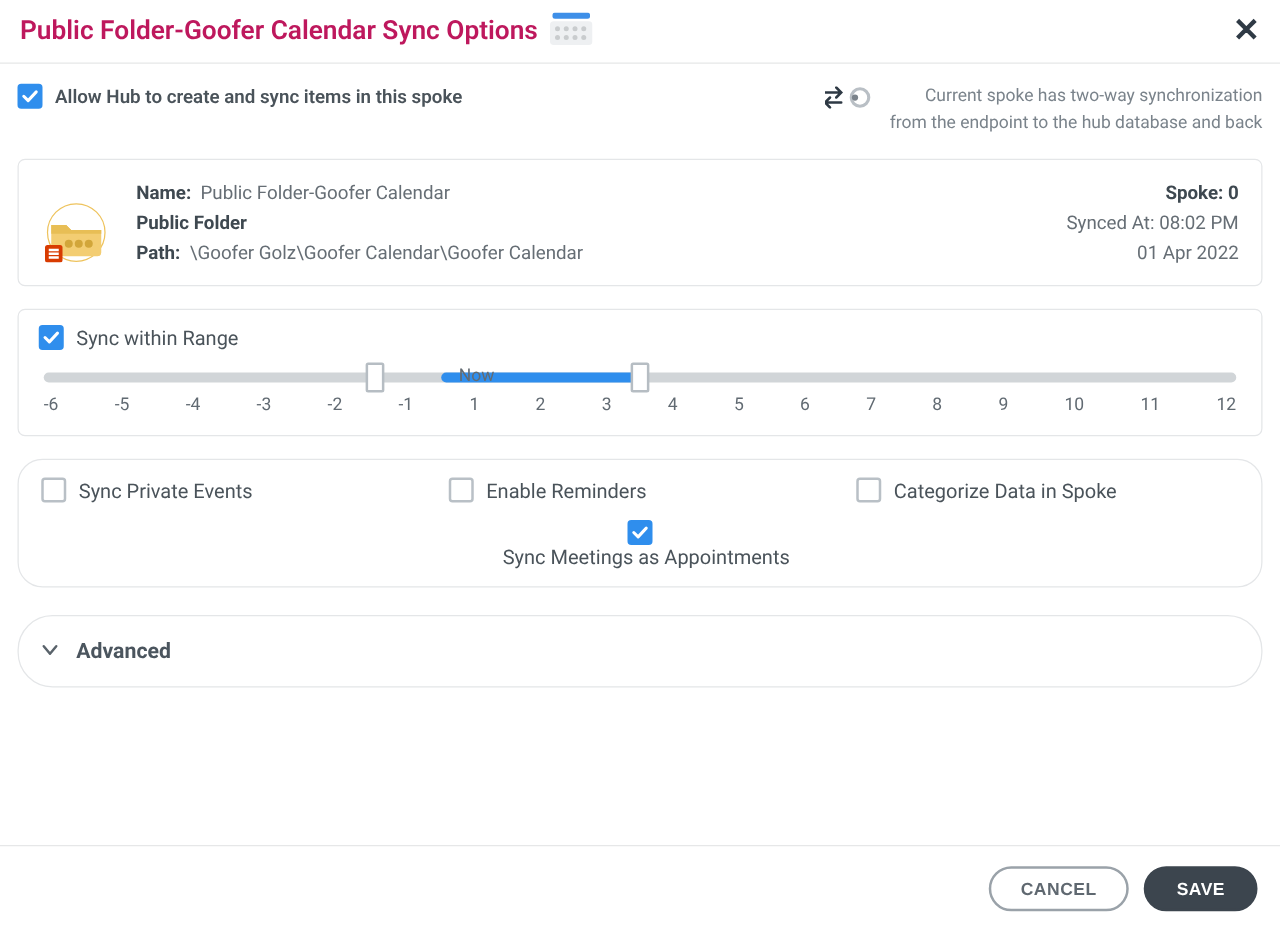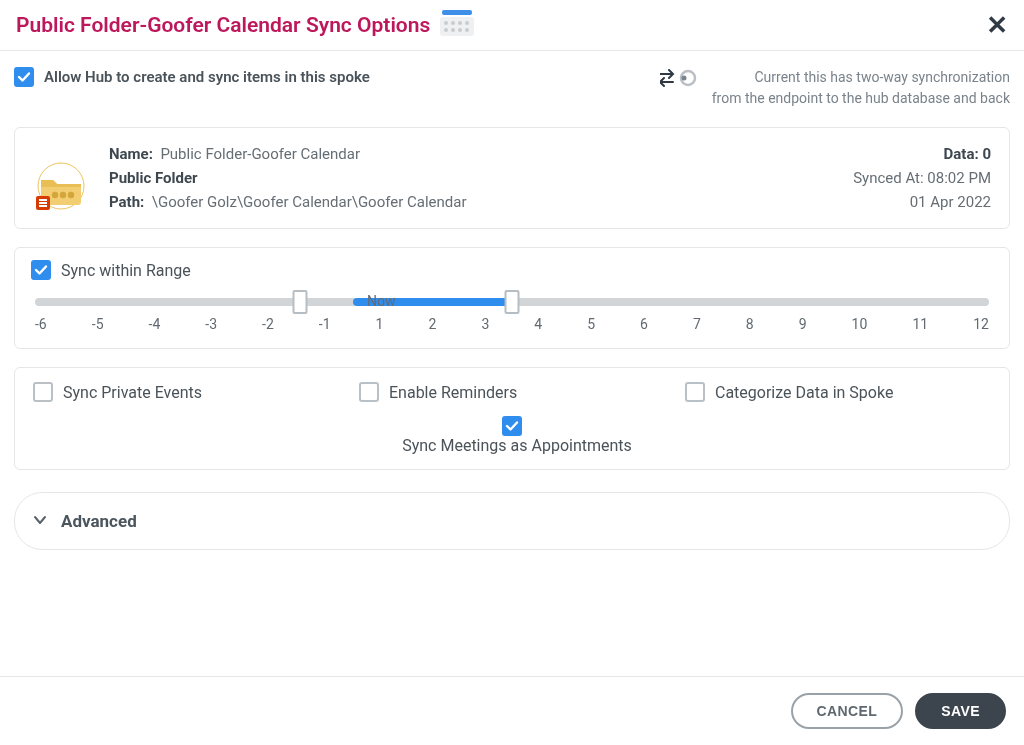--- a/index.html
+++ b/index.html
@@ -164,20 +164,21 @@
     color: #8b949c;
     font-size: 13px;
     margin-top: 20px;
   }
 
   .opts-card {
     display: grid;
     grid-template-columns: 1fr 1fr 1fr;
     gap: 14px 20px;
     margin-bottom: 22px;
+    border-radius: 20px;
   }
   .opt {
     display: flex; align-items: center;
   }
   .opt .chk-label{ font-weight: 400; font-size: 16px; }
 
   .adv-card {
     display: flex;
     align-items: center;
     padding: 18px 18px;
@@ -255,21 +256,21 @@
       <div class="sync-right">
         <span class="sync-arrows">
           <svg width="38" height="18" viewBox="0 0 38 18">
             <path d="M0 5 H12 M9 1 L13 5 L9 9" stroke="#2e3944" stroke-width="2" fill="none" stroke-linecap="round"></path>
             <path d="M13 13 H1 M4 9 L0 13 L4 17" stroke="#2e3944" stroke-width="2" fill="none" stroke-linecap="round"></path>
             <circle cx="28" cy="9" r="7" fill="none" stroke="#b9bfc5" stroke-width="2.5"></circle>
             <circle cx="24" cy="9" r="2.5" fill="#7b838b"></circle>
           </svg>
         </span>
         <div class="sync-summary">
-          <div>Current this has two-way synchronization</div>
+          <div>Current spoke has two-way synchronization</div>
           <div>from the endpoint to the hub database and back</div>
         </div>
       </div>
     </div>
 
     <div class="card meta-card">
       <div class="folder-icon-wrap">
         <svg width="56" height="48" viewBox="0 0 56 48">
           <circle cx="28" cy="24" r="23" fill="none" stroke="#eec35d" stroke-width="1"></circle>
           <path d="M8 18 h12 l4 4 h24 v18 a3 3 0 0 1 -3 3 H11 a3 3 0 0 1 -3 -3 Z" fill="#f3cd72"></path>
@@ -291,21 +292,21 @@
         <div class="meta-row">
           <b>Public Folder</b>
         </div>
         <div class="meta-row">
           <b>Path:</b>
           &nbsp;<span>\Goofer Golz\Goofer Calendar\Goofer Calendar</span>
         </div>
       </div>
       <div class="meta-right">
         <div>
-          <b>Data:</b>
+          <b>Spoke:</b>
           <b>0</b>
         </div>
         <div>
           <span>Synced At:</span>
           <span>08:02 PM</span>
         </div>
         <div>01 Apr 2022</div>
       </div>
     </div>
 

